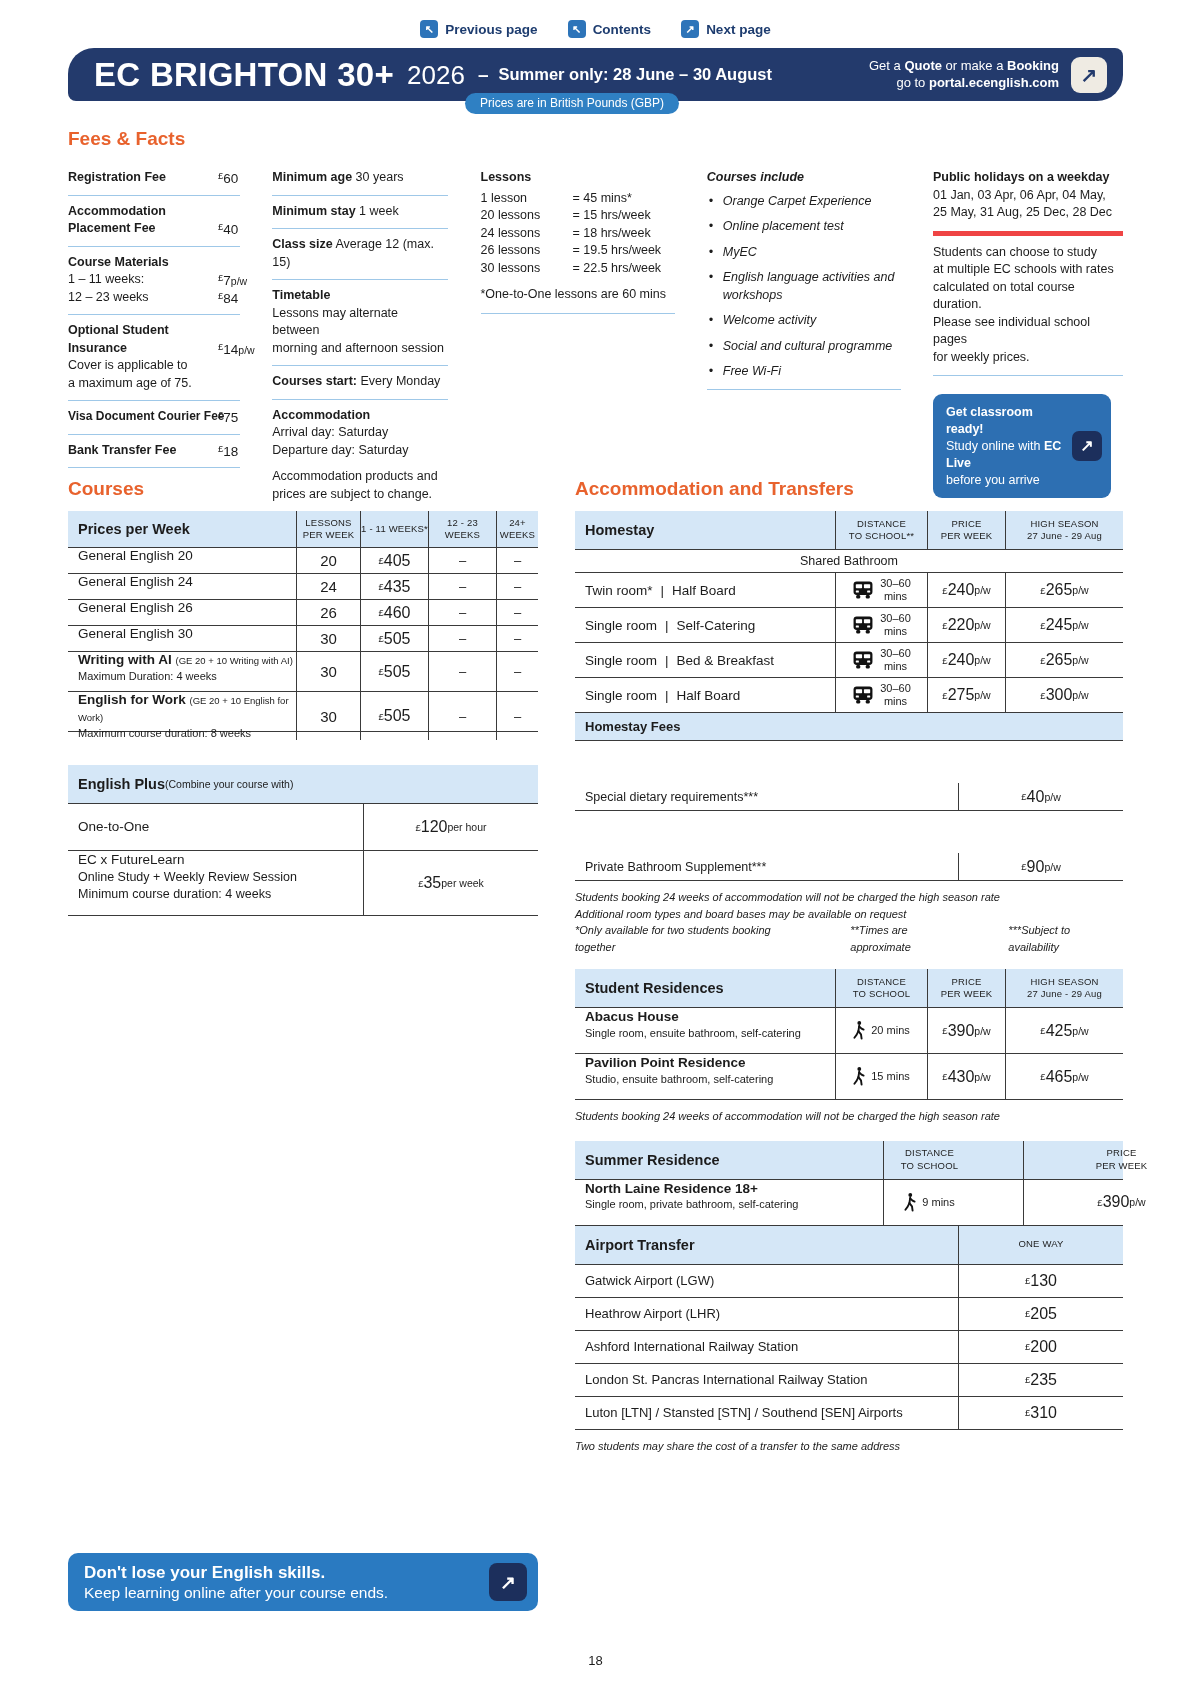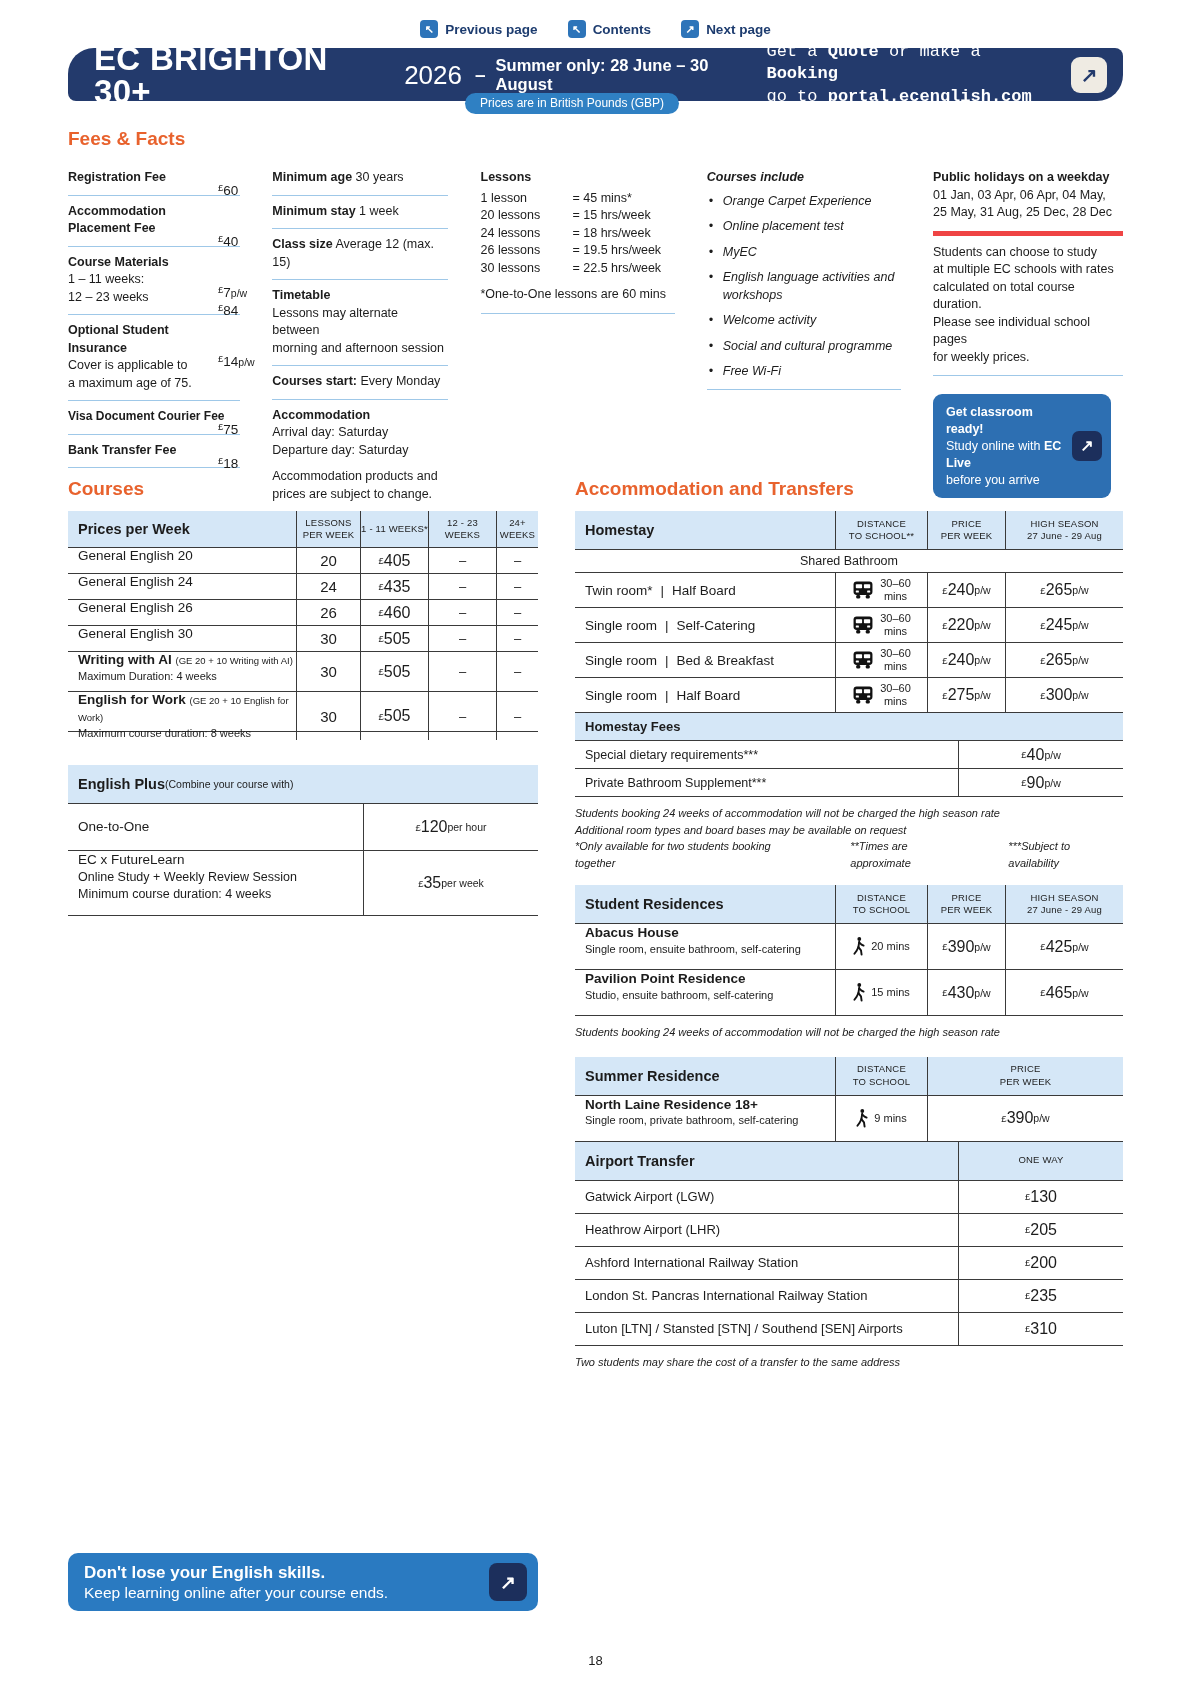--- a/index.html
+++ b/index.html
@@ -15,37 +15,37 @@
 
   
   .banner{position:absolute;left:68px;top:48px;width:1055px;height:53px;background:#233a6c;
           border-radius:26px 8px 26px 8px;display:flex;align-items:center;
           padding:0 16px 0 26px;box-sizing:border-box;color:#fff;}
   .b-title{font-size:33px;font-weight:700;letter-spacing:.3px;line-height:1;}
   .b-year{font-size:26px;font-weight:400;margin-left:13px;line-height:1;}
   .b-dash{font-size:19px;font-weight:700;margin-left:13px;}
   .b-season{font-size:16.5px;font-weight:700;margin-left:10px;}
   .b-cta{margin-left:auto;display:flex;align-items:center;gap:12px;}
-  .b-cta-text{font-size:17px;line-height:1.3;font-family:Liberation Mono, monospace;}
+  .b-cta-text{text-align:right;font-size:13px;line-height:1.3;}
   .b-btn{width:36px;height:36px;background:#efebe3;border-radius:9px;color:#233a6c;font-size:20px;
          font-weight:700;display:flex;align-items:center;justify-content:center;cursor:pointer;}
   .gbp-pill{position:absolute;left:397px;bottom:-13px;background:#2f80c3;color:#fff;font-size:12px;
             padding:3px 15px 4px;border-radius:12px;white-space:nowrap;}
 
   
   .sec-h{color:#e8622d;font-size:19px;font-weight:700;margin:0 0 11px 0;}
 
   
   .fees{position:absolute;left:68px;top:128px;width:1055px;}
   .fees-cols{display:flex;justify-content:space-between;margin-top:12px;}
   .fcol{font-size:12.5px;line-height:1.4;}
   .fcol1{width:172px;}.fcol2{width:176px;}.fcol3{width:194px;}.fcol4{width:194px;}.fcol5{width:190px;}
   .f-item{border-bottom:1px solid #9fc8e8;padding:7px 0 8px;}
   .f-row{position:relative;}
-  .f-val{position:absolute;left:150px;top:12px;white-space:nowrap;font-size:13.5px;}
+  .f-val{position:absolute;left:150px;top:0;white-space:nowrap;font-size:13.5px;}
   .blb{font-weight:700;}
   .cur{font-size:9.5px;vertical-align:4px;}
   .sfx{font-size:10.5px;}
   .lesson-row{display:flex;gap:16px;}
   .lesson-l{width:76px;flex:none;}
   .l-title{font-weight:700;margin-bottom:3px;}
   .l-note{margin-top:9px;padding-bottom:9px;border-bottom:1px solid #9fc8e8;}
   .inc-item{position:relative;padding:4px 0 4px 16px;}
   .inc-item::before{content:"•";position:absolute;left:2px;}
   .inc-wrap{padding-bottom:4px;border-bottom:1px solid #9fc8e8;font-style:italic;}
@@ -93,28 +93,28 @@
   .rightcol{position:absolute;left:575px;top:478px;width:548px;}
   .hgrid{grid-template-columns:260px 92px 78px 118px;}
   .h-head{height:38px;}
   .h-group{height:22px;border-bottom:1px solid #3a3a3a;display:flex;align-items:center;justify-content:center;font-size:12.5px;}
   .h-row{height:34px;}
   .roomname{font-size:13.5px;}
   .pipe{margin:0 8px;}
   .dist{display:flex;align-items:center;gap:6px;font-size:11px;line-height:1.15;}
   .hfgrid{grid-template-columns:383px 165px;}
   .hf-head{height:27px;background:#d5e7f7;border-bottom:1px solid #3a3a3a;display:flex;align-items:center;padding-left:10px;font-size:13px;font-weight:700;}
-  .hf-row{height:27px;font-size:12.5px;}
+  .hf-row{height:27px;font-size:12.5px;margin-top:42px;}
   .note{font-style:italic;font-size:11px;line-height:1.5;margin-top:8px;color:#1c1c1c;}
   .note3{display:flex;gap:38px;}
   .resgrid{grid-template-columns:260px 92px 78px 118px;}
   .res-row{height:45px;}
   .resname{font-size:13.5px;font-weight:700;line-height:1.3;}
   .ressub{font-size:11px;font-weight:400;}
-  .sumgrid{grid-template-columns:260px 92px 196px;}
+  .sumgrid{grid-template-columns:260px 92px 196px;gap:48px;}
   .trgrid{grid-template-columns:383px 165px;}
   .tr-row{height:32px;font-size:13px;}
   .mt16{margin-top:16px;}
   .mt22{margin-top:14px;}
 
   
   .foot-banner{position:absolute;left:68px;top:1553px;width:470px;height:58px;background:#2a7ac1;
                border-radius:10px;color:#fff;padding:9px 60px 9px 16px;box-sizing:border-box;}
   .fb1{font-size:17px;font-weight:700;line-height:1.25;}
   .fb2{font-size:15.5px;line-height:1.25;}

